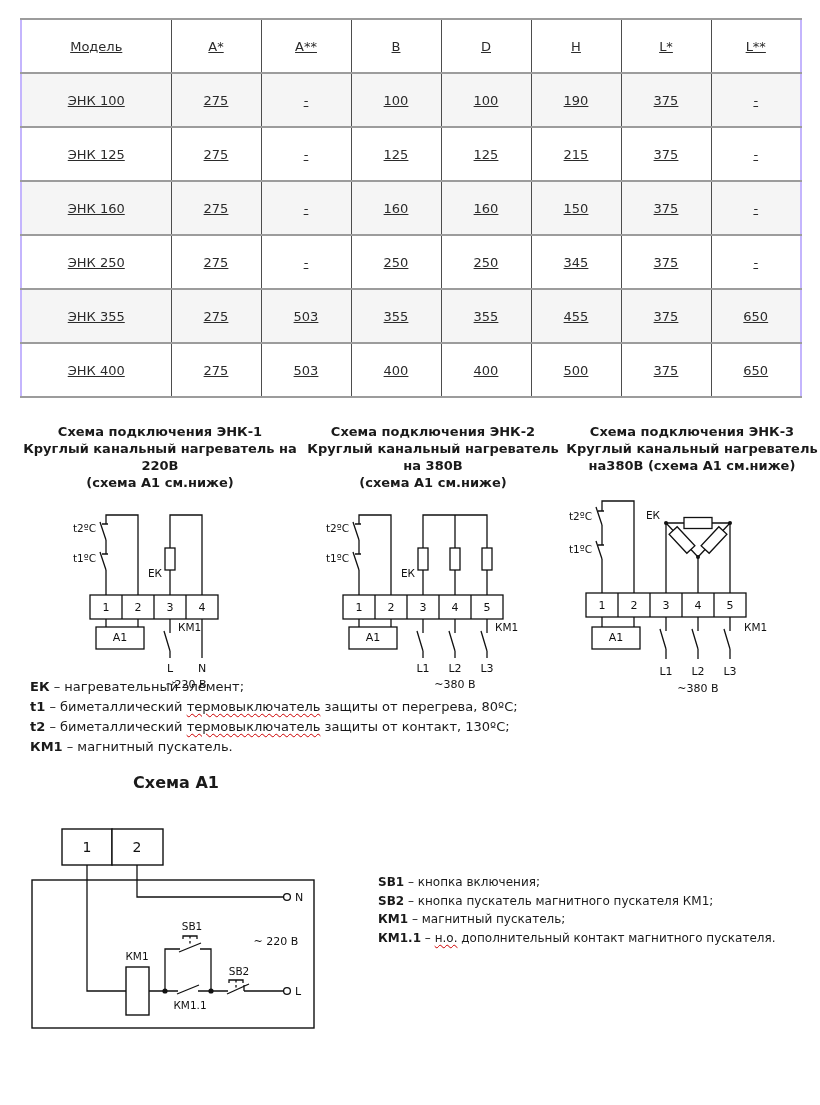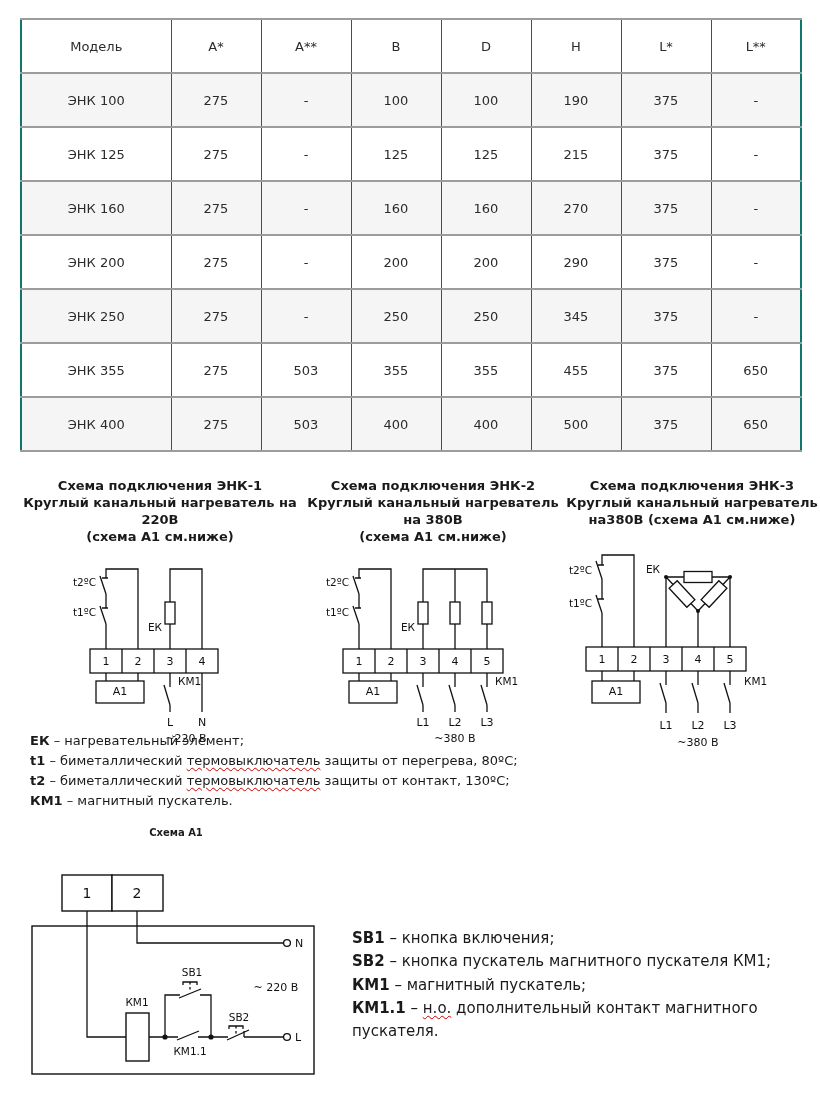--- a/index.html
+++ b/index.html
@@ -1,21 +1,21 @@
 <!DOCTYPE html>
 <html><head>
 <meta charset="utf-8">
 <style>
   * { box-sizing: border-box; margin: 0; padding: 0; }
   html,body { background:#fff; }
   body { width:820px; font-family:"DejaVu Sans","Liberation Sans",sans-serif; color:#2b2b2b; }
   .page { padding:18px 20px 20px 20px; }
 
   
-  table.dims { width:780px; border-collapse:collapse; table-layout:fixed; border:2px solid #0f766e; }
+  table.dims { width:780px; border-collapse:collapse; table-layout:fixed; border:2px solid #c4b5fd;text-decoration:underline; }
   table.dims th, table.dims td {
     border-left:1px solid #4d4d4d; border-right:1px solid #4d4d4d;
     border-top:2px solid #9c9c9c; border-bottom:2px solid #9c9c9c;
     font-size:13px; font-weight:normal; text-align:center; vertical-align:middle;
     height:54px; color:#2b2b2b; background:#fff;
   }
   table.dims tbody tr:nth-child(odd) td { background:#f5f5f5; }
 
   
   .diagrams-row { width:780px; display:flex; margin-top:26px; }
@@ -30,22 +30,22 @@
 
   
   .legend { font-size:13px; line-height:1.55; color:#1a1a1a; }
   .legend1 { margin:-28px 0 0 10px; position:relative; }
   .legend b { font-weight:bold; }
   .wavy { text-decoration-line:underline; text-decoration-style:wavy; text-decoration-color:#cc0000; text-decoration-thickness:1px; text-underline-offset:2px; }
 
   
   .bottom-row { display:flex; align-items:flex-start; margin-top:16px; }
   .schema-a1-block { width:312px; }
-  .schema-a1-title { font-size:10px; font-weight:bold; text-align:center; width:312px; margin-bottom:6px; color:#1a1a1a; }
-  .legend2 { margin-left:20px; margin-top:100px; width:450px; font-size:15px; }
+  .schema-a1-title { font-size:16px; font-weight:bold; text-align:center; width:312px; margin-bottom:6px; color:#1a1a1a; }
+  .legend2 { margin-left:46px; margin-top:100px; width:450px; font-size:12px; }
 </style>
 </head>
 <body>
 
 <div class="page">
 
   <table class="dims">
     <colgroup>
       <col style="width:150px">
         <col style="width:90px">
@@ -88,31 +88,21 @@
           <td>215</td>
           <td>375</td>
           <td>-</td>
         </tr>
         <tr>
           <td>ЭНК 160</td>
           <td>275</td>
           <td>-</td>
           <td>160</td>
           <td>160</td>
-          <td>270</td>
-          <td>375</td>
-          <td>-</td>
-        </tr>
-        <tr>
-          <td>ЭНК 200</td>
-          <td>275</td>
-          <td>-</td>
-          <td>200</td>
-          <td>200</td>
-          <td>290</td>
+          <td>150</td>
           <td>375</td>
           <td>-</td>
         </tr>
         <tr>
           <td>ЭНК 250</td>
           <td>275</td>
           <td>-</td>
           <td>250</td>
           <td>250</td>
           <td>345</td>

